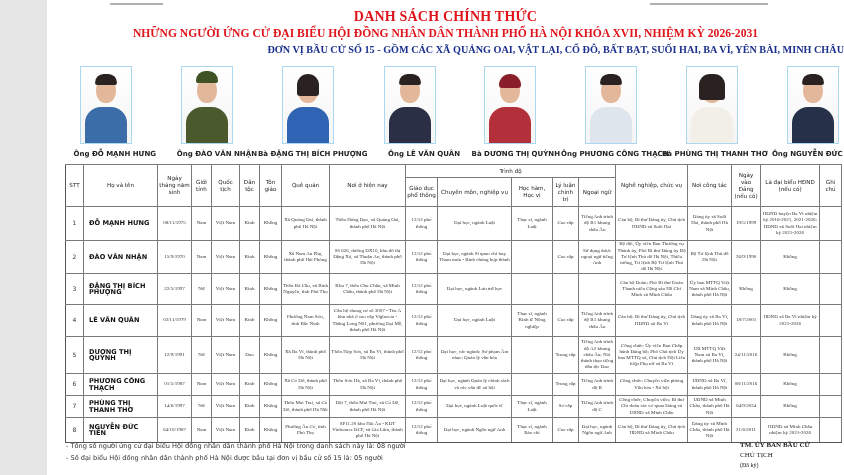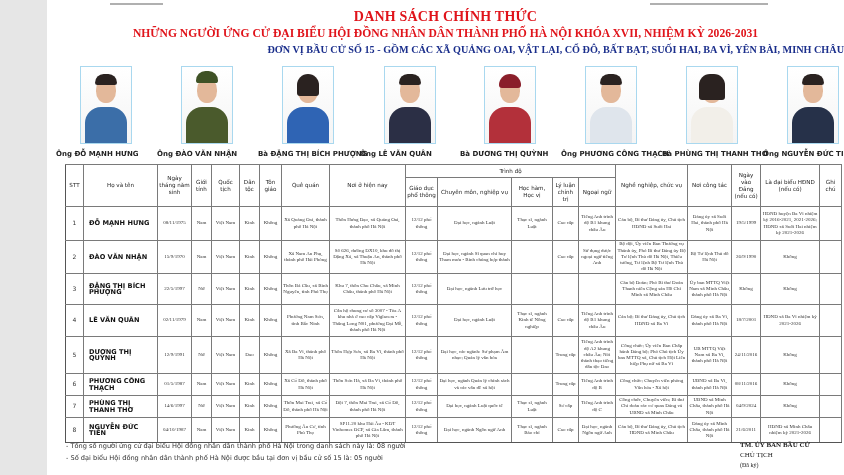--- a/index.html
+++ b/index.html
@@ -12,21 +12,21 @@
   .left-band { position: absolute; left: 0; top: 0; width: 47px; height: 475px; background: #e6e6e6; }
   .topline { position: absolute; top: 3px; height: 2px; background: #b0b0b0; }
   .t1 { position: absolute; top: 9px; left: 47px; right: 0; text-align: center;
         color: #e0141b; font-weight: bold; font-size: 14px; letter-spacing: 0.2px; }
   .t2 { position: absolute; top: 27px; left: 47px; right: 0; text-align: center;
         color: #e0141b; font-weight: bold; font-size: 11.6px; white-space: nowrap; }
   .t3 { position: absolute; top: 44px; left: 47px; right: 0; text-align: right;
         color: #1b2f8c; font-weight: bold; font-size: 10.2px; white-space: nowrap; }
 
   .photos { position: absolute; top: 66px; left: 0; width: 844px; height: 95px; }
-  .cand { position: absolute; width: 100px; text-align: left; }
+  .cand { position: absolute; width: 100px; text-align: right; }
   .photo { width: 50px; height: 76px; margin: 0 auto; border: 1px solid #a9d8ef;
            background: #fff; position: relative; overflow: hidden; }
   .photo .bg { position: absolute; inset: 0; background: linear-gradient(#ffffff, #f4f4f4); }
   .photo .head { position: absolute; left: 15px; top: 10px; width: 20px; height: 26px;
                  border-radius: 50% 50% 45% 45%; background: #e3b89a; }
   .photo .hair { position: absolute; left: 14px; top: 7px; width: 22px; height: 11px;
                  border-radius: 11px 11px 3px 3px; background: #2a2220; }
   .photo .body { position: absolute; left: 4px; top: 40px; width: 42px; height: 40px;
                  border-radius: 16px 16px 0 0; }
   .cand-name { font-family: "DejaVu Sans", sans-serif; font-size: 7px; font-weight: bold;

